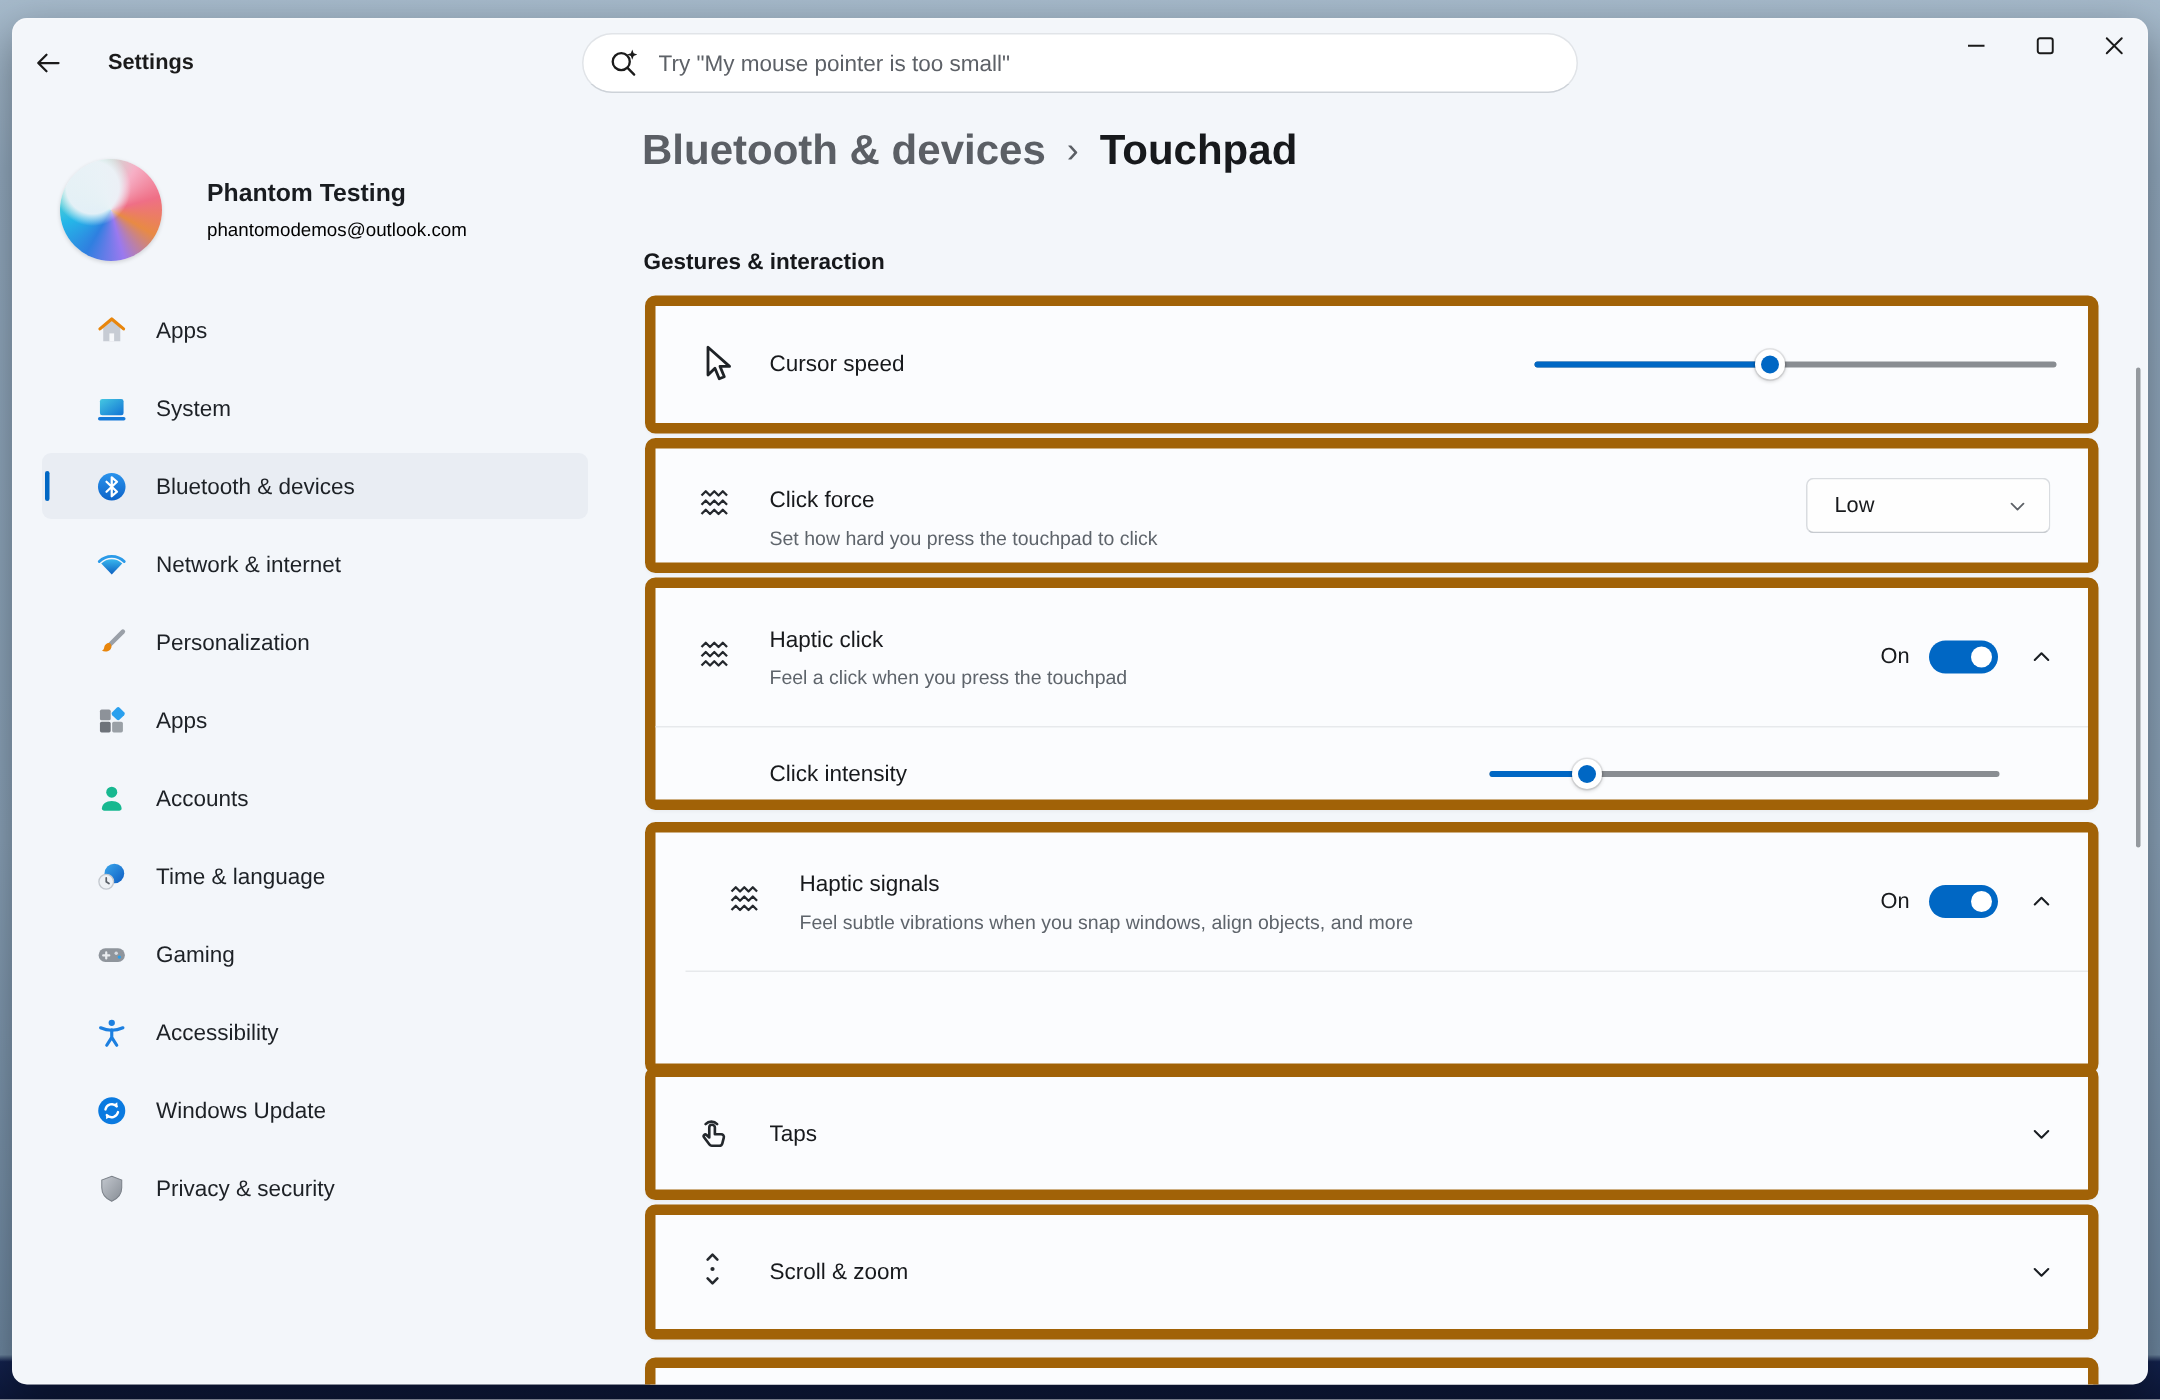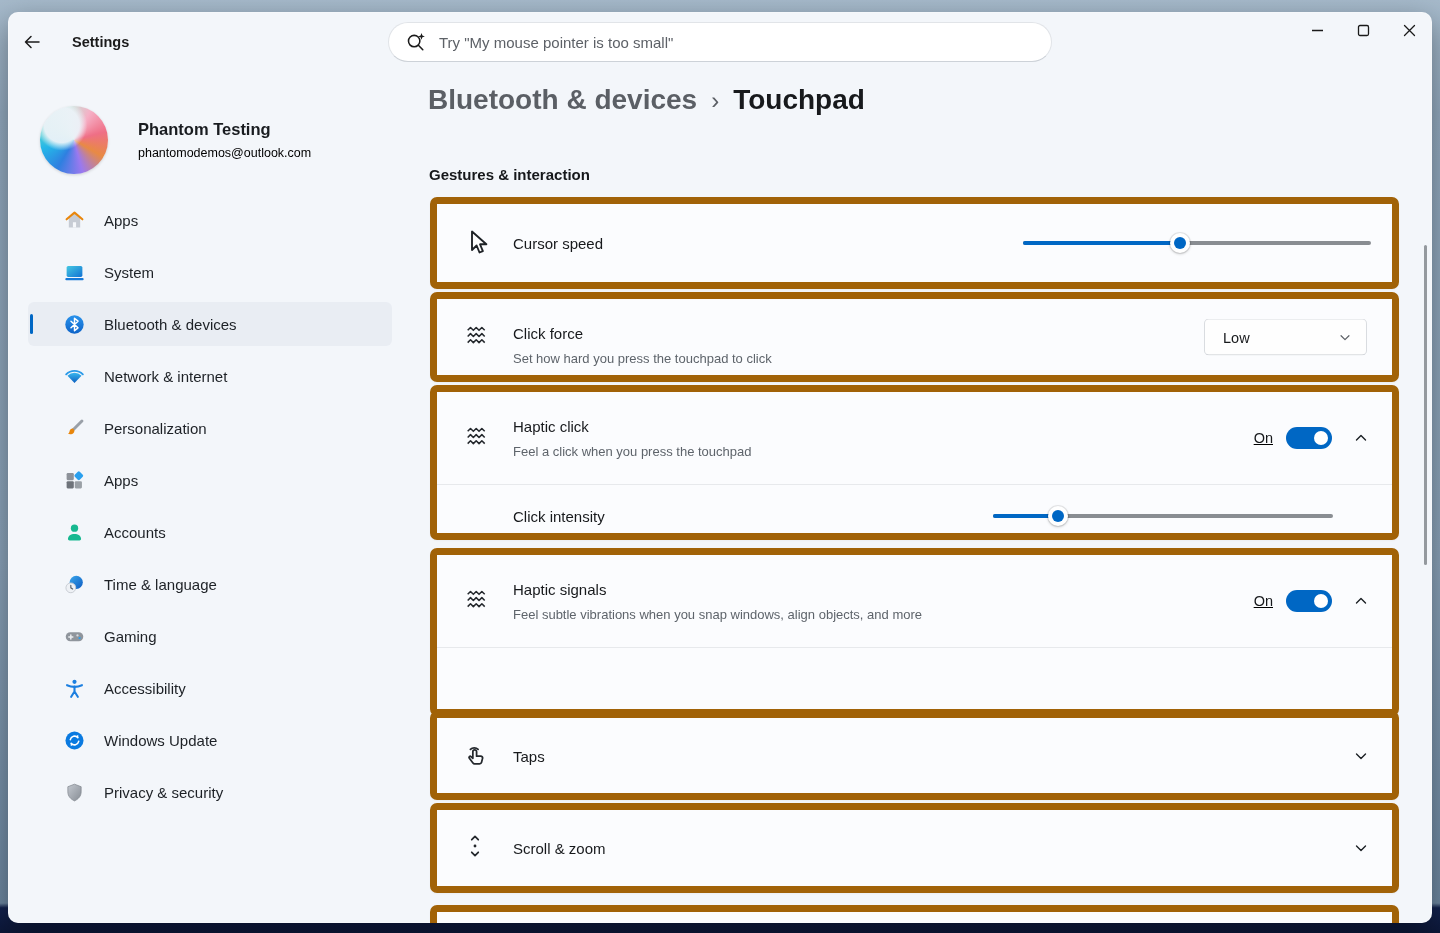--- a/index.html
+++ b/index.html
@@ -59,21 +59,21 @@
   .divider { height:1px; background:#e7e9ec; margin:0; }
   .chev-btn { position:absolute; right:16px; top:50%; transform:translateY(-50%); width:30px; height:30px; border:none; background:transparent; cursor:pointer; display:flex; align-items:center; justify-content:center; }
   
   .slider { position:absolute; top:50%; transform:translateY(-50%); height:20px; cursor:pointer; }
   .slider .track { position:absolute; left:0; right:0; top:8px; height:4px; border-radius:2px; background:#898d92; }
   .slider .fill { position:absolute; left:0; top:8px; height:4px; border-radius:2px; background:#0067C4; width:var(--pct,0%); }
   .slider .thumb { position:absolute; top:0; left:calc(var(--pct,0%) - 10px); width:20px; height:20px; border-radius:50%;
     background:#ffffff; box-shadow:0 0 0 1px rgba(0,0,0,.08), 0 1px 3px rgba(0,0,0,.22); }
   .slider .thumb::after { content:""; position:absolute; left:4px; top:4px; width:12px; height:12px; border-radius:50%; background:#0067C4; }
   
-  .toggle-group { position:absolute; right:60px; top:50%; transform:translateY(-50%); display:flex; align-items:center; gap:13px;text-decoration:underline; }
+  .toggle-group { position:absolute; right:60px; top:50%; transform:translateY(-50%); display:flex; align-items:center; gap:13px; }
   .toggle-label { font-size:14.5px; color:#17191c; }
   .toggle { position:relative; width:46px; height:22px; border-radius:11px; background:#0067C4; border:none; cursor:pointer; }
   .toggle .knob { position:absolute; top:4px; right:4px; width:14px; height:14px; border-radius:50%; background:#ffffff; }
   
   .dropdown { position:absolute; right:25px; top:50%; transform:translateY(-50%); width:163px; height:37px;
     background:#fefefe; border:1px solid #d9dce0; border-bottom-color:#c6cacf; border-radius:5px;
     display:flex; align-items:center; justify-content:space-between; padding:0 14px 0 18px; cursor:pointer; font-size:14.5px; color:#17191c; }
   
   .scrollbar { position:absolute; left:1416px; top:233px; width:3px; height:320px; border-radius:2px; background:#94999e; }
   svg { display:block; }
@@ -346,21 +346,21 @@
     <div class="row" style="height:62px;">
       <span class="c-title centered">Click intensity</span>
       <div class="slider" style="right: 59px; width: 340px; --pct: 19%;">
         <div class="track"></div>
         <div class="fill"></div>
         <div class="thumb"></div>
       </div>
     </div>
   </div>
 
-  <div class="card" style="top:536px; height:168px;">
+  <div class="card" style="top:536px; height:168px;padding-left:20px;">
     <div class="row" style="height:92px;">
       <span class="c-icon">
         <svg viewBox="0 0 26 26" width="30" height="30">
           <path d="M4 7.8 l3-3 3 3 3-3 3 3 3-3 3 3" fill="none" stroke="#24282d" stroke-width="1.6" stroke-linejoin="round" transform="scale(0.82) translate(2,1)"></path>
           <path d="M4 7.8 l3-3 3 3 3-3 3 3 3-3 3 3" fill="none" stroke="#24282d" stroke-width="1.6" stroke-linejoin="round" transform="scale(0.82) translate(2,7.5)"></path>
           <path d="M4 7.8 l3-3 3 3 3-3 3 3 3-3 3 3" fill="none" stroke="#24282d" stroke-width="1.6" stroke-linejoin="round" transform="scale(0.82) translate(2,14)"></path>
         </svg>
       </span>
       <span class="c-title stacked">Haptic signals</span>
       <span class="c-desc">Feel subtle vibrations when you snap windows, align objects, and more</span>

